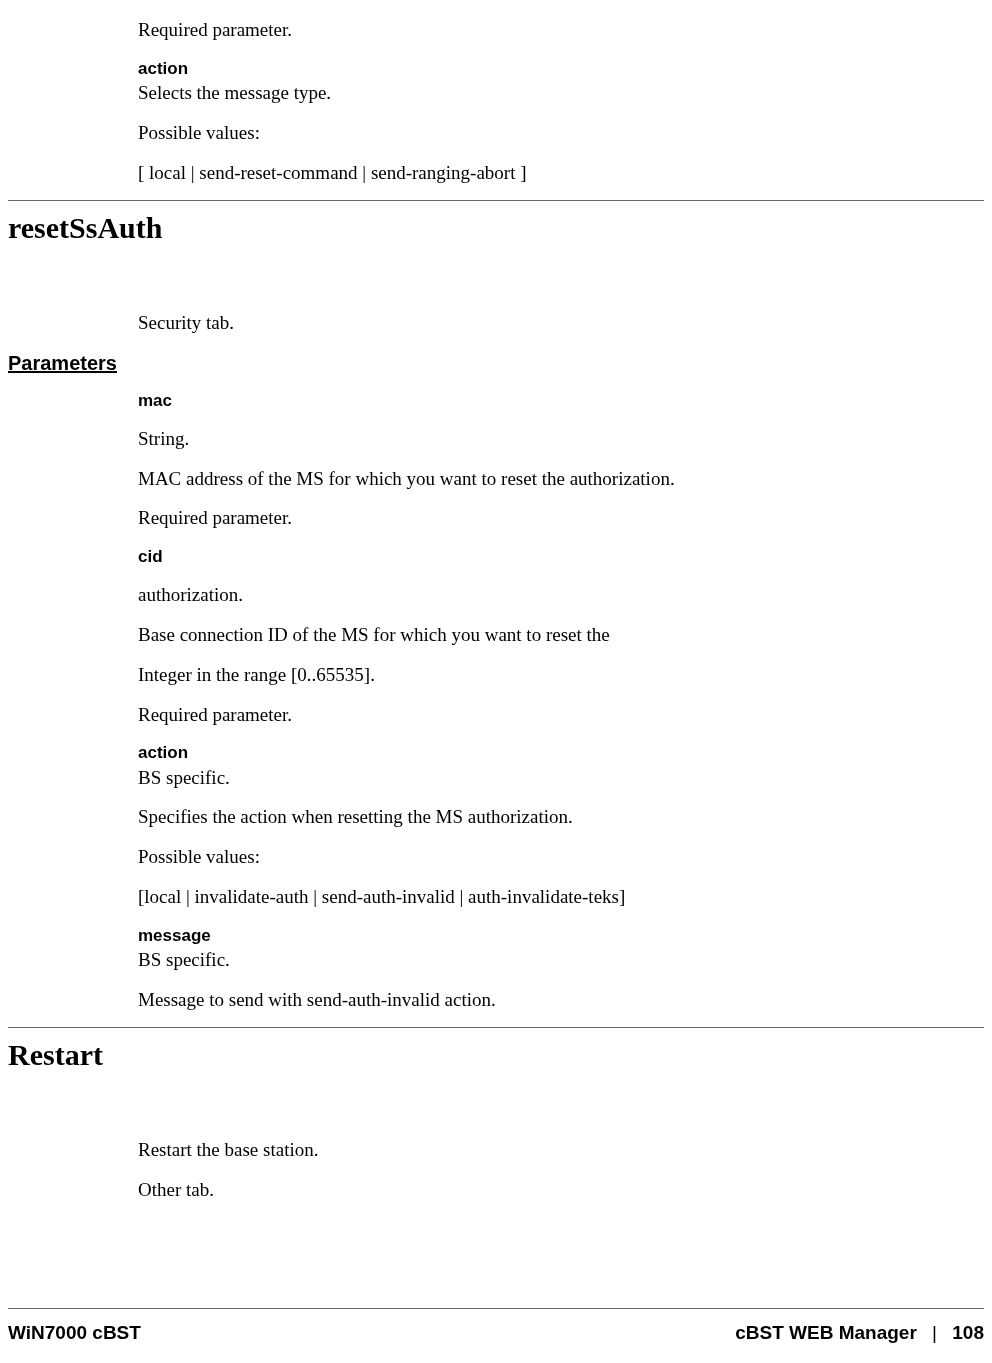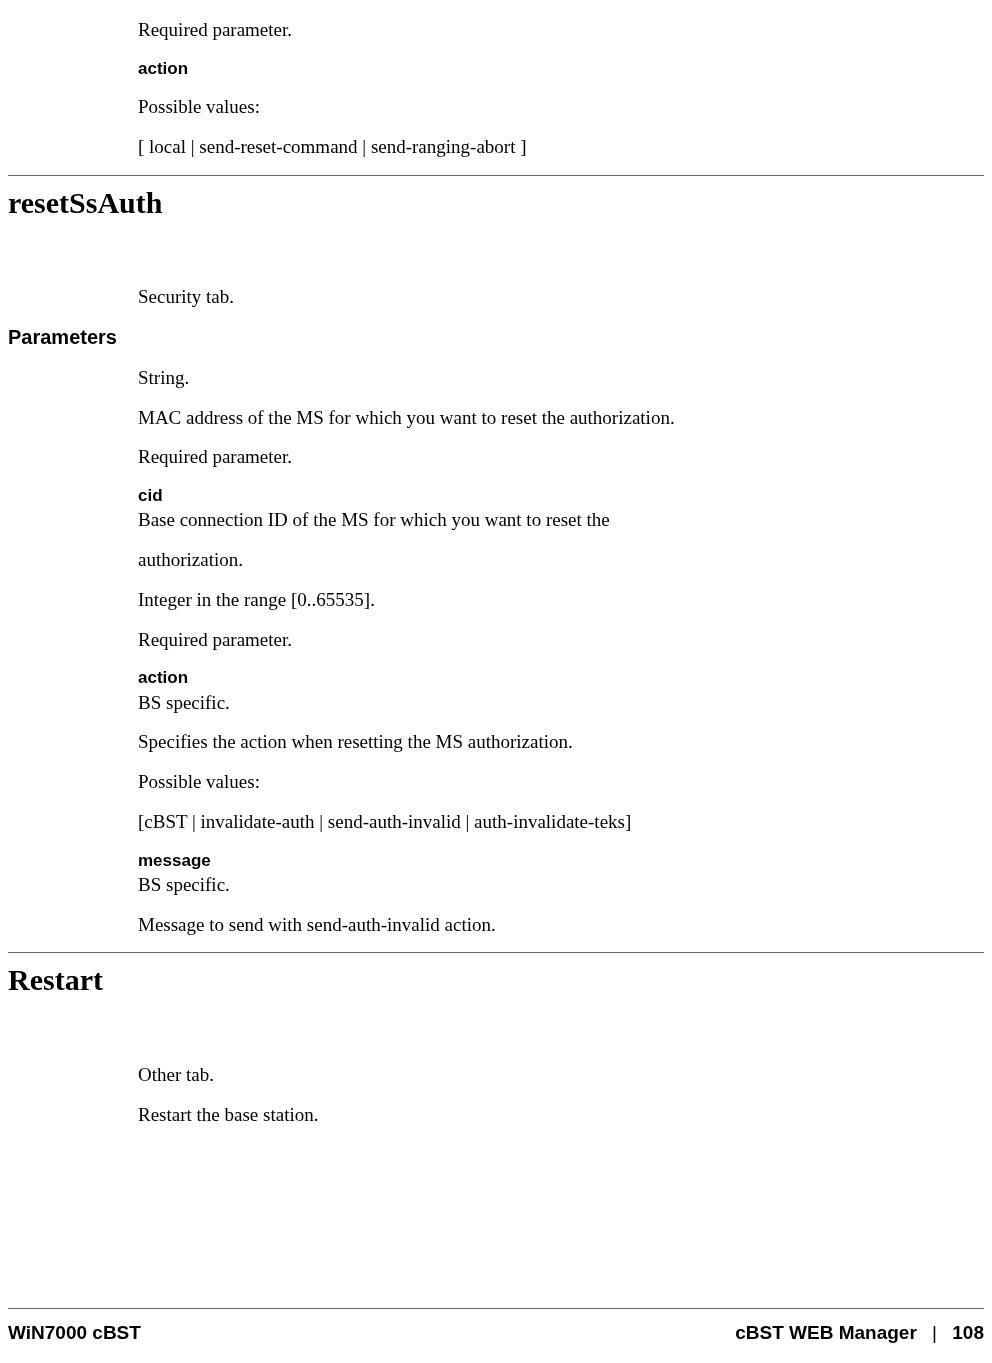--- a/index.html
+++ b/index.html
@@ -58,20 +58,21 @@
     margin-bottom: 0;
     letter-spacing: 0px;
   }
   .params-heading {
     font-family: "Arial Black", "Segoe UI", Arial, sans-serif;
     font-weight: 900;
     font-size: 20px;
     margin-left: 8px;
     margin-top: 6px;
     margin-bottom: 6px;
+    text-decoration: underline;
   }
   .footer-rule {
     position: absolute;
     left: 8px;
     right: 8px;
     bottom: 54px;
     border-top: 1px solid #666;
     height: 0;
   }
   .footer {
@@ -103,66 +104,68 @@
 </head>
 <body>
 
 <div class="page">
 
   <div class="top-gap"></div>
 
   <div class="body-indent">
     <div class="para">Required parameter.</div>
     <div class="param-name">action</div>
+    <div class="para tight-after">Selects the message type.</div>
     <div class="para">Possible values:</div>
     <div class="para">[ local | send-reset-command | send-ranging-abort ]</div>
   </div>
 
   <hr class="rule">
   <div class="section-heading">resetSsAuth</div>
 
   <div class="bigspace"></div>
 
   <div class="body-indent">
     <div class="para">Security tab.</div>
   </div>
 
   <div class="params-heading">Parameters</div>
 
   <div class="body-indent">
 
+    <div class="param-name">mac</div>
     <div class="para">String.</div>
     <div class="para tight-after">MAC address of the MS for which you want to reset the authorization.</div>
     <div class="para">Required parameter.</div>
 
     <div class="param-name">cid</div>
+    <div class="para">authorization.</div>
     <div class="para tight-after">Base connection ID of the MS for which you want to reset the</div>
-    <div class="para">authorization.</div>
     <div class="para">Integer in the range [0..65535].</div>
     <div class="para">Required parameter.</div>
 
     <div class="param-name">action</div>
     <div class="para tight-after">BS specific.</div>
     <div class="para">Specifies the action when resetting the MS authorization.</div>
     <div class="para">Possible values:</div>
-    <div class="para">[cBST | invalidate-auth | send-auth-invalid | auth-invalidate-teks]</div>
+    <div class="para">[local | invalidate-auth | send-auth-invalid | auth-invalidate-teks]</div>
 
     <div class="param-name">message</div>
     <div class="para tight-after">BS specific.</div>
     <div class="para">Message to send with send-auth-invalid action.</div>
   </div>
 
   <hr class="rule">
   <div class="section-heading">Restart</div>
 
   <div class="bigspace"></div>
 
   <div class="body-indent">
+    <div class="para">Restart the base station.</div>
     <div class="para">Other tab.</div>
-    <div class="para">Restart the base station.</div>
   </div>
 
   <div class="footer-rule"></div>
   <div class="footer">
     <span class="left">WiN7000 cBST</span>
     <span class="right">
       <span>cBST WEB Manager</span>
       <span class="sep">|</span>
       <span>108</span>
     </span>

